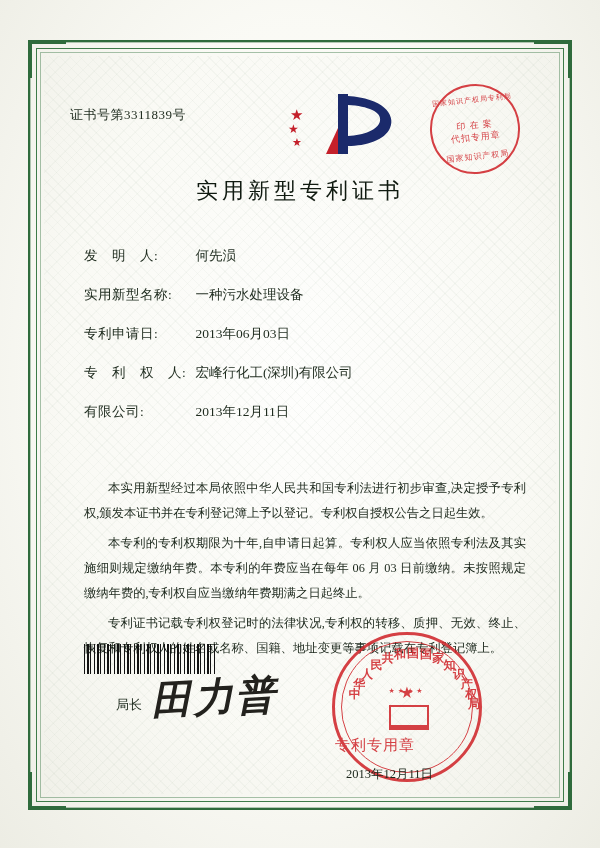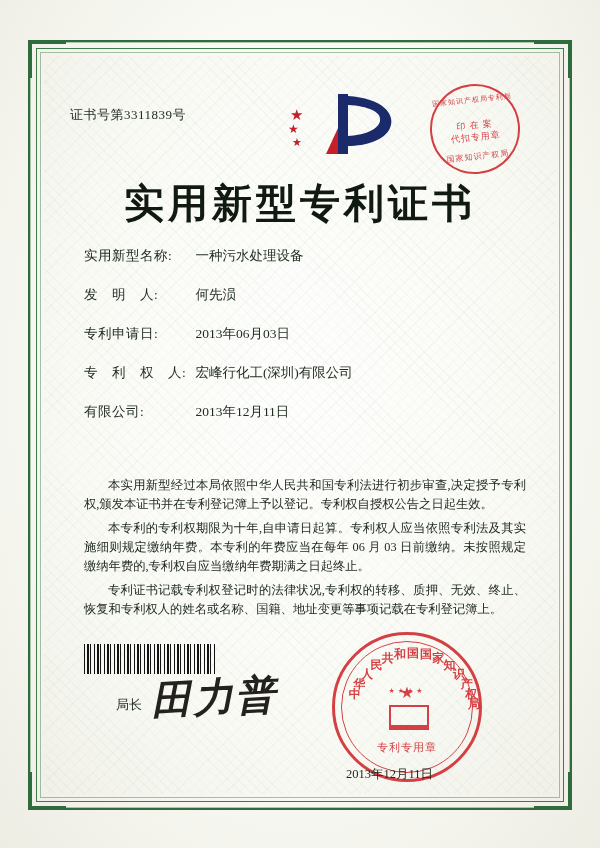--- a/index.html
+++ b/index.html
@@ -165,22 +165,22 @@
     font-size: 8px;
     letter-spacing: 1px;
   }
 
   .title {
     position: absolute;
     left: 0;
     right: 0;
     top: 110px;
     text-align: center;
-    font-size: 40px;
-    font-weight: bold;
+    font-size: 22px;
+    font-weight: normal;
     letter-spacing: 4px;
     color: #101a10;
     font-family: "DejaVu Serif", "Liberation Serif", serif;
   }
 
   .fields {
     position: absolute;
     left: 28px;
     right: 20px;
     top: 180px;
@@ -199,21 +199,21 @@
   .field-value {
     display: inline-block;
   }
 
   .body-text {
     position: absolute;
     left: 28px;
     right: 18px;
     top: 410px;
     font-size: 12.3px;
-    line-height: 19px;
+    line-height: 25px;
     text-align: justify;
     color: #1a261a;
   }
   .body-text p {
     margin: 0 0 5px 0;
     text-indent: 24px;
   }
 
   
   .barcode {
@@ -311,22 +311,21 @@
     left: 50%;
     top: 50%;
     font-size: 12px;
     font-weight: bold;
     transform-origin: 0 0;
   }
   .seal-sub {
     position: absolute;
     left: 0; right: 0;
     bottom: 24px;
-    text-align: center;
-    font-size: 11px;
+    font-size: 15px;
     letter-spacing: 1px;
     margin-top: 24px;
   }
 
   .issue-date {
     position: absolute;
     left: 290px;
     top: 700px;
     font-size: 12.5px;
     color: #1a261a;
@@ -382,26 +381,26 @@
         <div>印 在 案</div>
         <div>代扣专用章</div>
       </div>
       <div class="seal-bottom">国家知识产权局</div>
     </div>
 
     <div class="title">实用新型专利证书</div>
 
     <div class="fields">
       <div class="field-row">
+        <span class="field-label">发　明　人:</span>
+        <span class="field-value">何先涢</span>
+      </div>
+      <div class="field-row">
         <span class="field-label">实用新型名称:</span>
         <span class="field-value">一种污水处理设备</span>
-      </div>
-      <div class="field-row">
-        <span class="field-label">发　明　人:</span>
-        <span class="field-value">何先涢</span>
       </div>
       <div class="field-row">
         <span class="field-label">专利申请日:</span>
         <span class="field-value">2013年06月03日</span>
       </div>
       <div class="field-row">
         <span class="field-label">专　利　权　人:</span>
         <span class="field-value">宏峰行化工(深圳)有限公司</span>
       </div>
       <div class="field-row">

